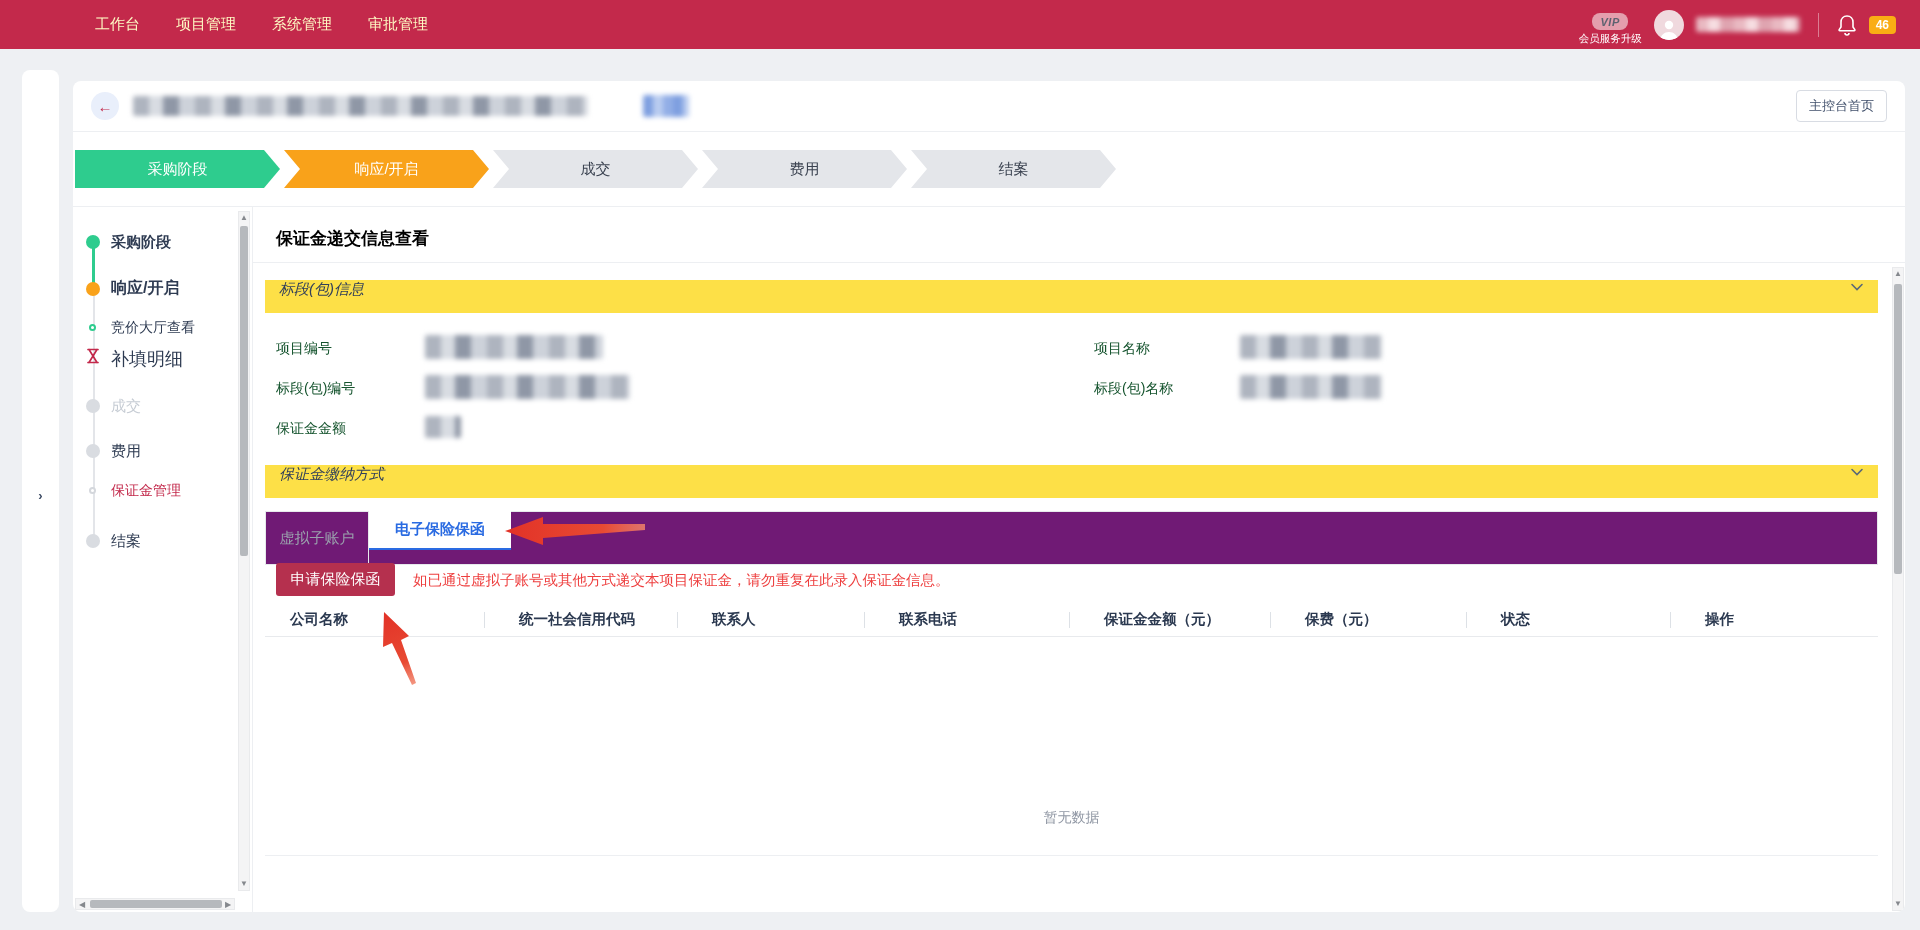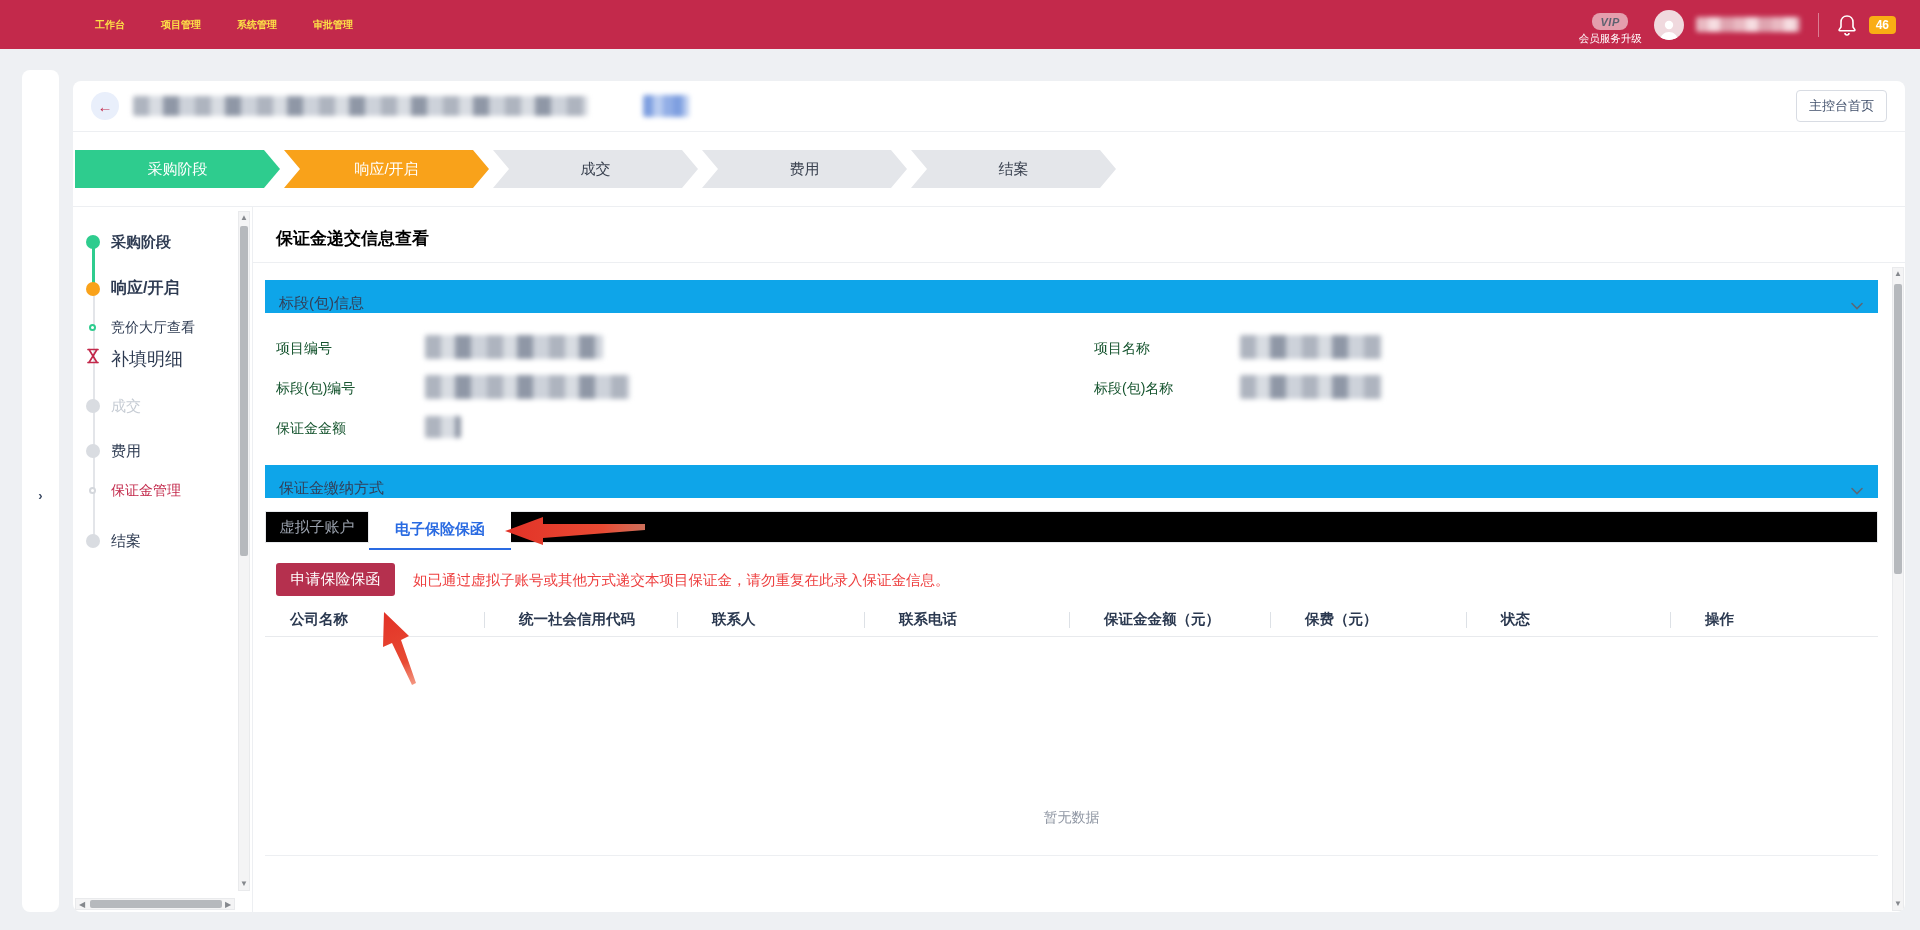--- a/index.html
+++ b/index.html
@@ -5,21 +5,21 @@
   * { margin:0; padding:0; box-sizing:border-box; }
   html,body { width:1920px; height:930px; }
   body {
     font-family:"Liberation Sans","DejaVu Sans",sans-serif;
     background:#eef0f3; overflow:hidden; position:relative;
     color:#2e3b52;
   }
   
   .topnav { position:absolute; left:0; top:0; width:1920px; height:49px; background:#c3294b; z-index:10; }
   .nav-items { position:absolute; left:95px; top:0; height:49px; display:flex; align-items:center; gap:36px; }
-  .nav-item { color:#fde047; font-size:10px; font-weight:700; cursor:pointer; white-space:nowrap; }
+  .nav-item { color:#fef9c3; font-size:15px; font-weight:400; cursor:pointer; white-space:nowrap; }
   .nav-right { position:absolute; right:24px; top:0; height:49px; display:flex; align-items:center; gap:12px; }
   .vip-wrap { display:flex; flex-direction:column; align-items:center; margin-top:10px; }
   .vip-badge { width:36px; height:17px; border-radius:8px; background:rgba(255,255,255,.55); color:#5d6270;
     font-size:11px; font-weight:900; font-style:italic; display:flex; align-items:center; justify-content:center; letter-spacing:.5px; }
   .vip-caption { font-size:10.5px; color:#fff; margin-top:2px; white-space:nowrap; }
   .avatar { width:30px; height:30px; border-radius:50%; background:#f0d9de; display:flex; align-items:flex-end; justify-content:center; overflow:hidden; }
   .blur-block { border-radius:2px; filter:blur(2.5px); }
   .blur-gray  { background:repeating-linear-gradient(90deg,#aeb4bf 0 16px,#d8dce2 16px 30px,#8f97a6 30px 46px,#cdd2da 46px 62px); }
   .blur-pink  { background:repeating-linear-gradient(90deg,#e9b9c2 0 12px,#f6dde1 12px 24px,#dfa4b0 24px 38px); }
   .blur-blue  { background:repeating-linear-gradient(90deg,#7e9fe0 0 10px,#b9ccf0 10px 20px,#92aee6 20px 30px); }
@@ -79,29 +79,29 @@
   .sb-track { position:absolute; background:#f4f4f5; border:1px solid #e9eaec; }
   .sb-thumb { position:absolute; background:#b6b9bd; border-radius:2px; }
   .sb-arrow { position:absolute; color:#85888d; font-size:8px; line-height:8px; text-align:center; width:100%; cursor:pointer; }
   .side-vscroll { right:2px; top:4px; width:12px; height:680px; }
   .side-hscroll { left:2px; bottom:2px; height:12px; width:160px; }
 
   
   .main { flex:1; position:relative; }
   .page-title { position:absolute; left:23px; top:20px; font-size:17px; font-weight:700; color:#000000; }
   .title-rule { position:absolute; left:0; right:0; top:55px; height:1px; background:#edeff2; }
-  .sec-bar { position:absolute; left:12px; right:27px; height:33px; background:#0ea5e9; display:flex; align-items:flex-end; padding:0 14px; }
+  .sec-bar { position:absolute; left:12px; right:27px; height:33px; background:#fde047; display:flex; align-items:flex-start; padding:0 14px;font-style:italic; }
   .sec-bar .sec-title { font-size:15px; color:#32405a; flex:1; }
   .sec-chev { width:14px; height:14px; color:#5a6878; cursor:pointer; flex:none; }
   .bar1 { top:73px; } .bar2 { top:258px; }
   .field-label { position:absolute; font-size:14px; color:#14532d; white-space:nowrap; }
   .field-value { position:absolute; height:24px; }
 
   
-  .tabbar { position:absolute; left:12px; right:27px; top:304px; height:32px; background:#000000; border:1px solid #e7e9ec; display:flex; }
+  .tabbar { position:absolute; left:12px; right:27px; top:304px; height:54px; background:#701a75; border:1px solid #e7e9ec; display:flex; }
   .tab { height:100%; display:flex; align-items:center; justify-content:center; font-size:15px; cursor:pointer; }
   .tab-idle { width:103px; color:#9aa1ad; border-right:1px solid #e7e9ec; }
   .tab-active { width:142px; background:#fff; color:#2a6be2; font-weight:600; border-bottom:2px solid #2a6be2; margin-top:-1px; height:39px; }
 
   .apply-btn { position:absolute; left:23px; top:356px; width:119px; height:33px; background:#b5304e; color:#fff;
     border:none; border-radius:3px; font-size:15px; cursor:pointer; font-family:inherit; }
   .warning { position:absolute; left:160px; top:364px; font-size:14.5px; color:#ee3f3f; white-space:nowrap; }
 
   
   .thead { position:absolute; left:12px; right:27px; top:396px; height:34px; display:flex; border-bottom:1px solid #e8eaed; }

